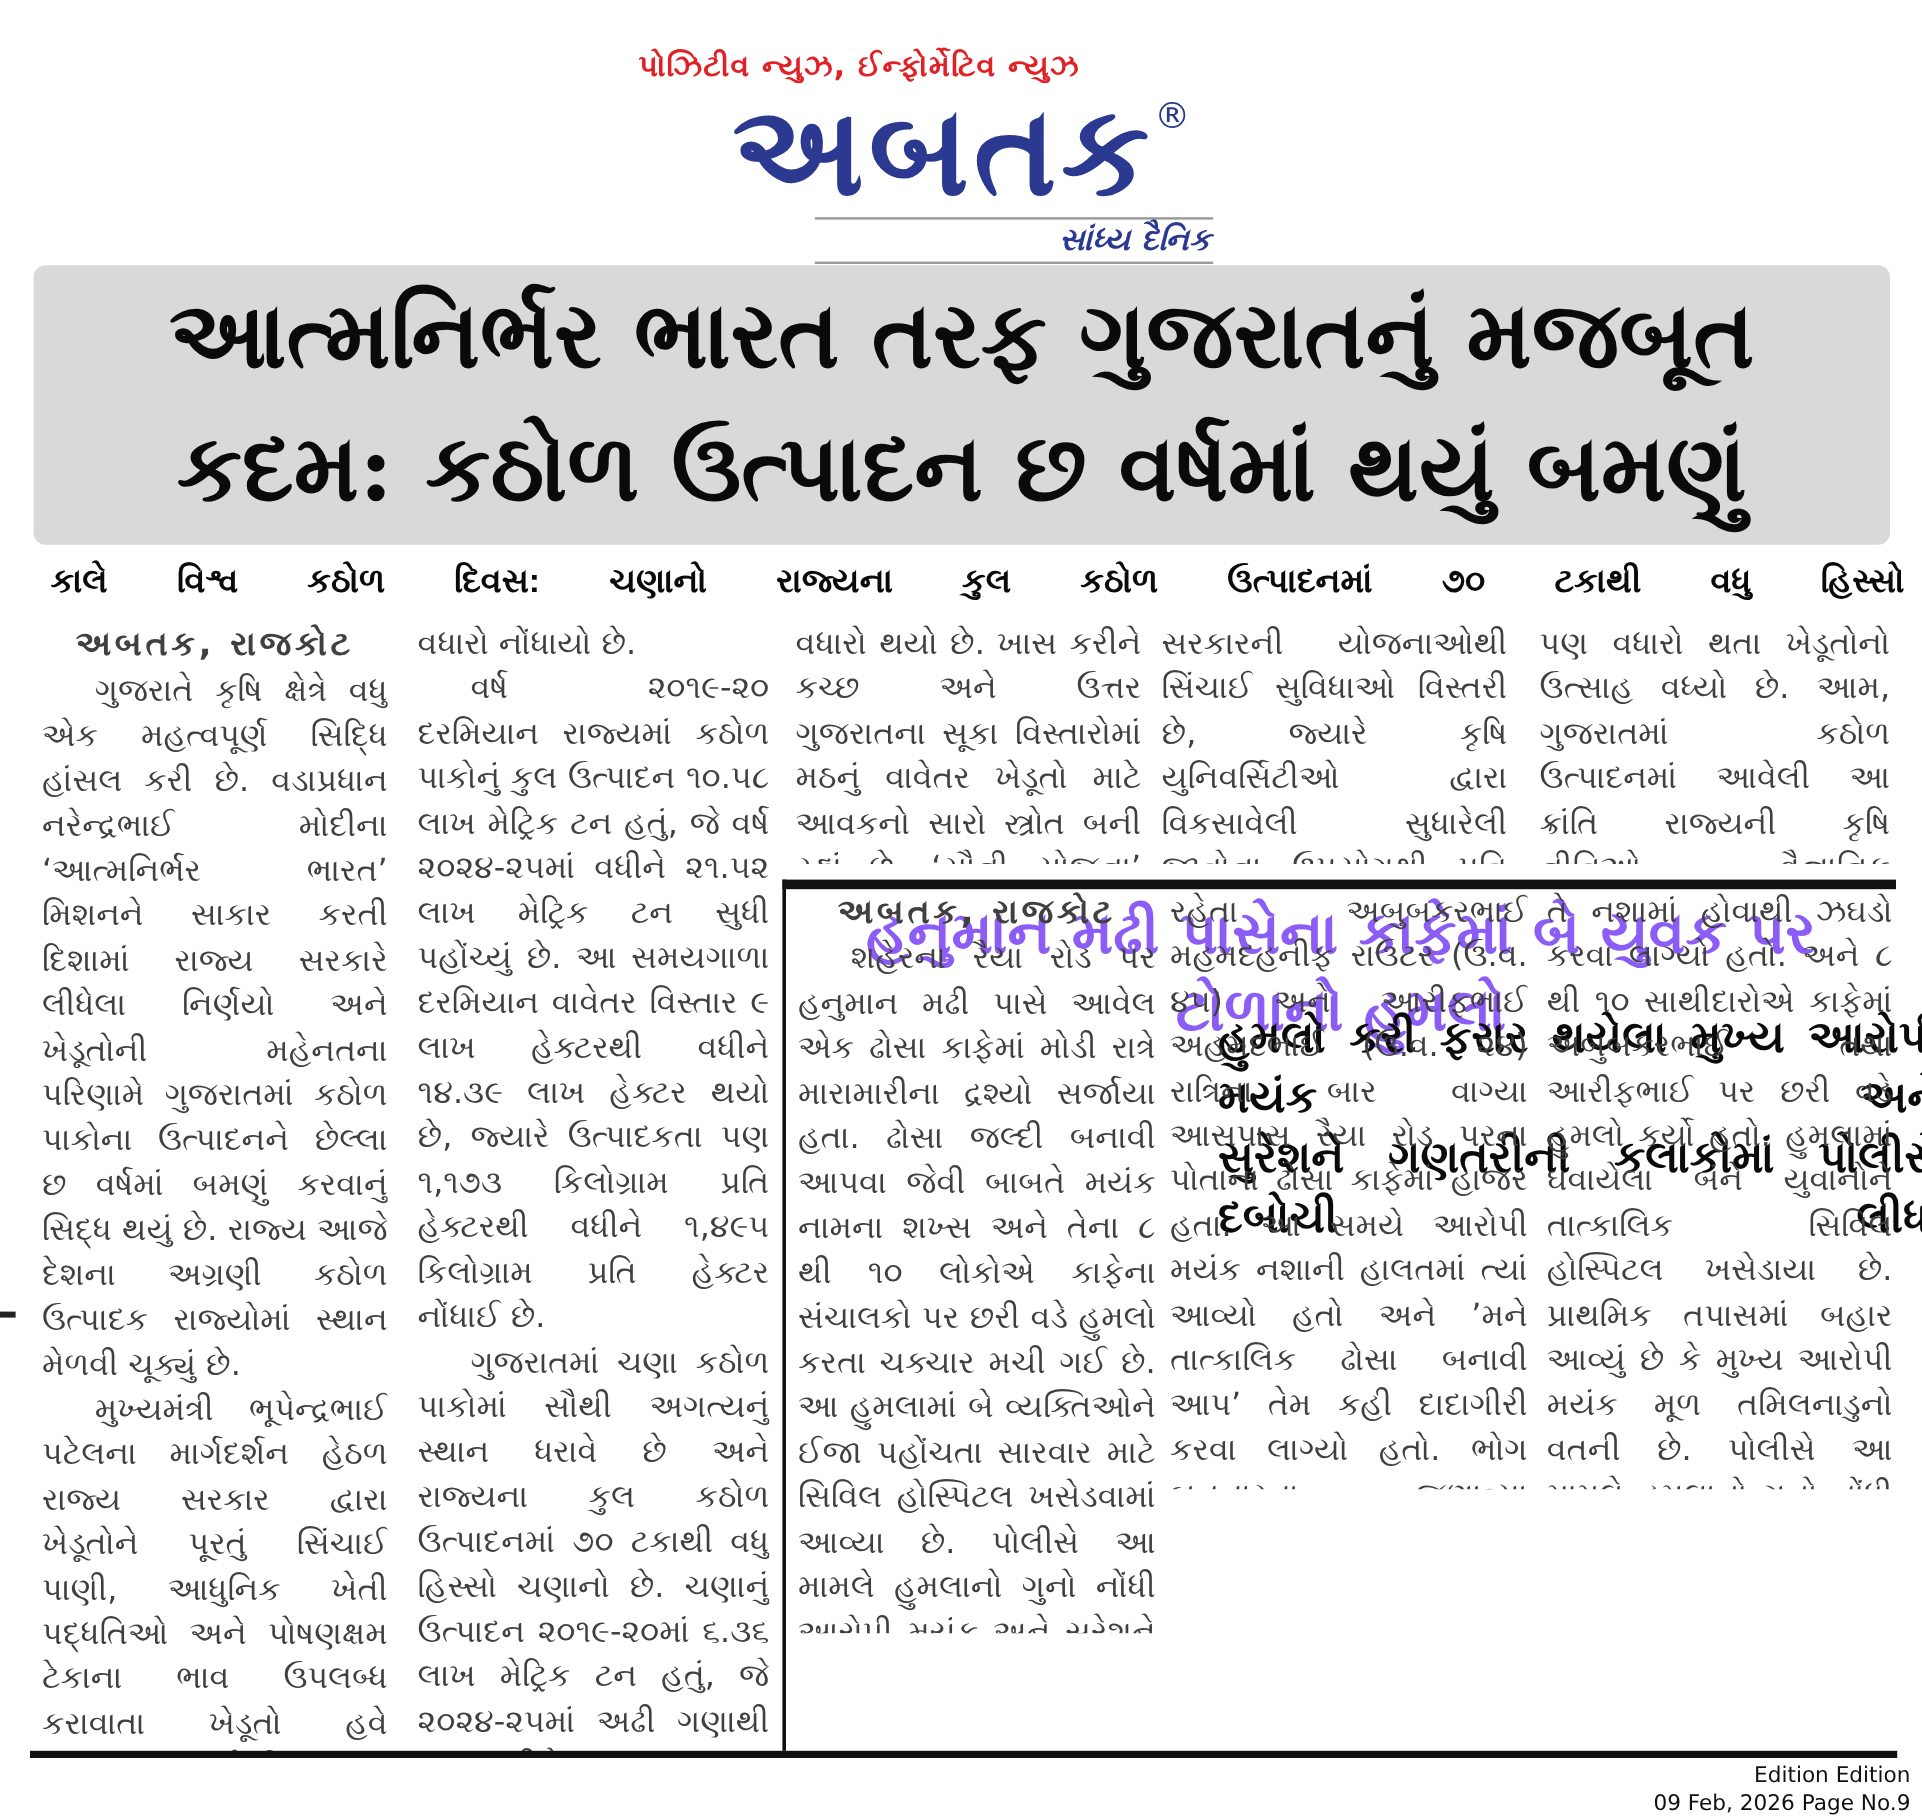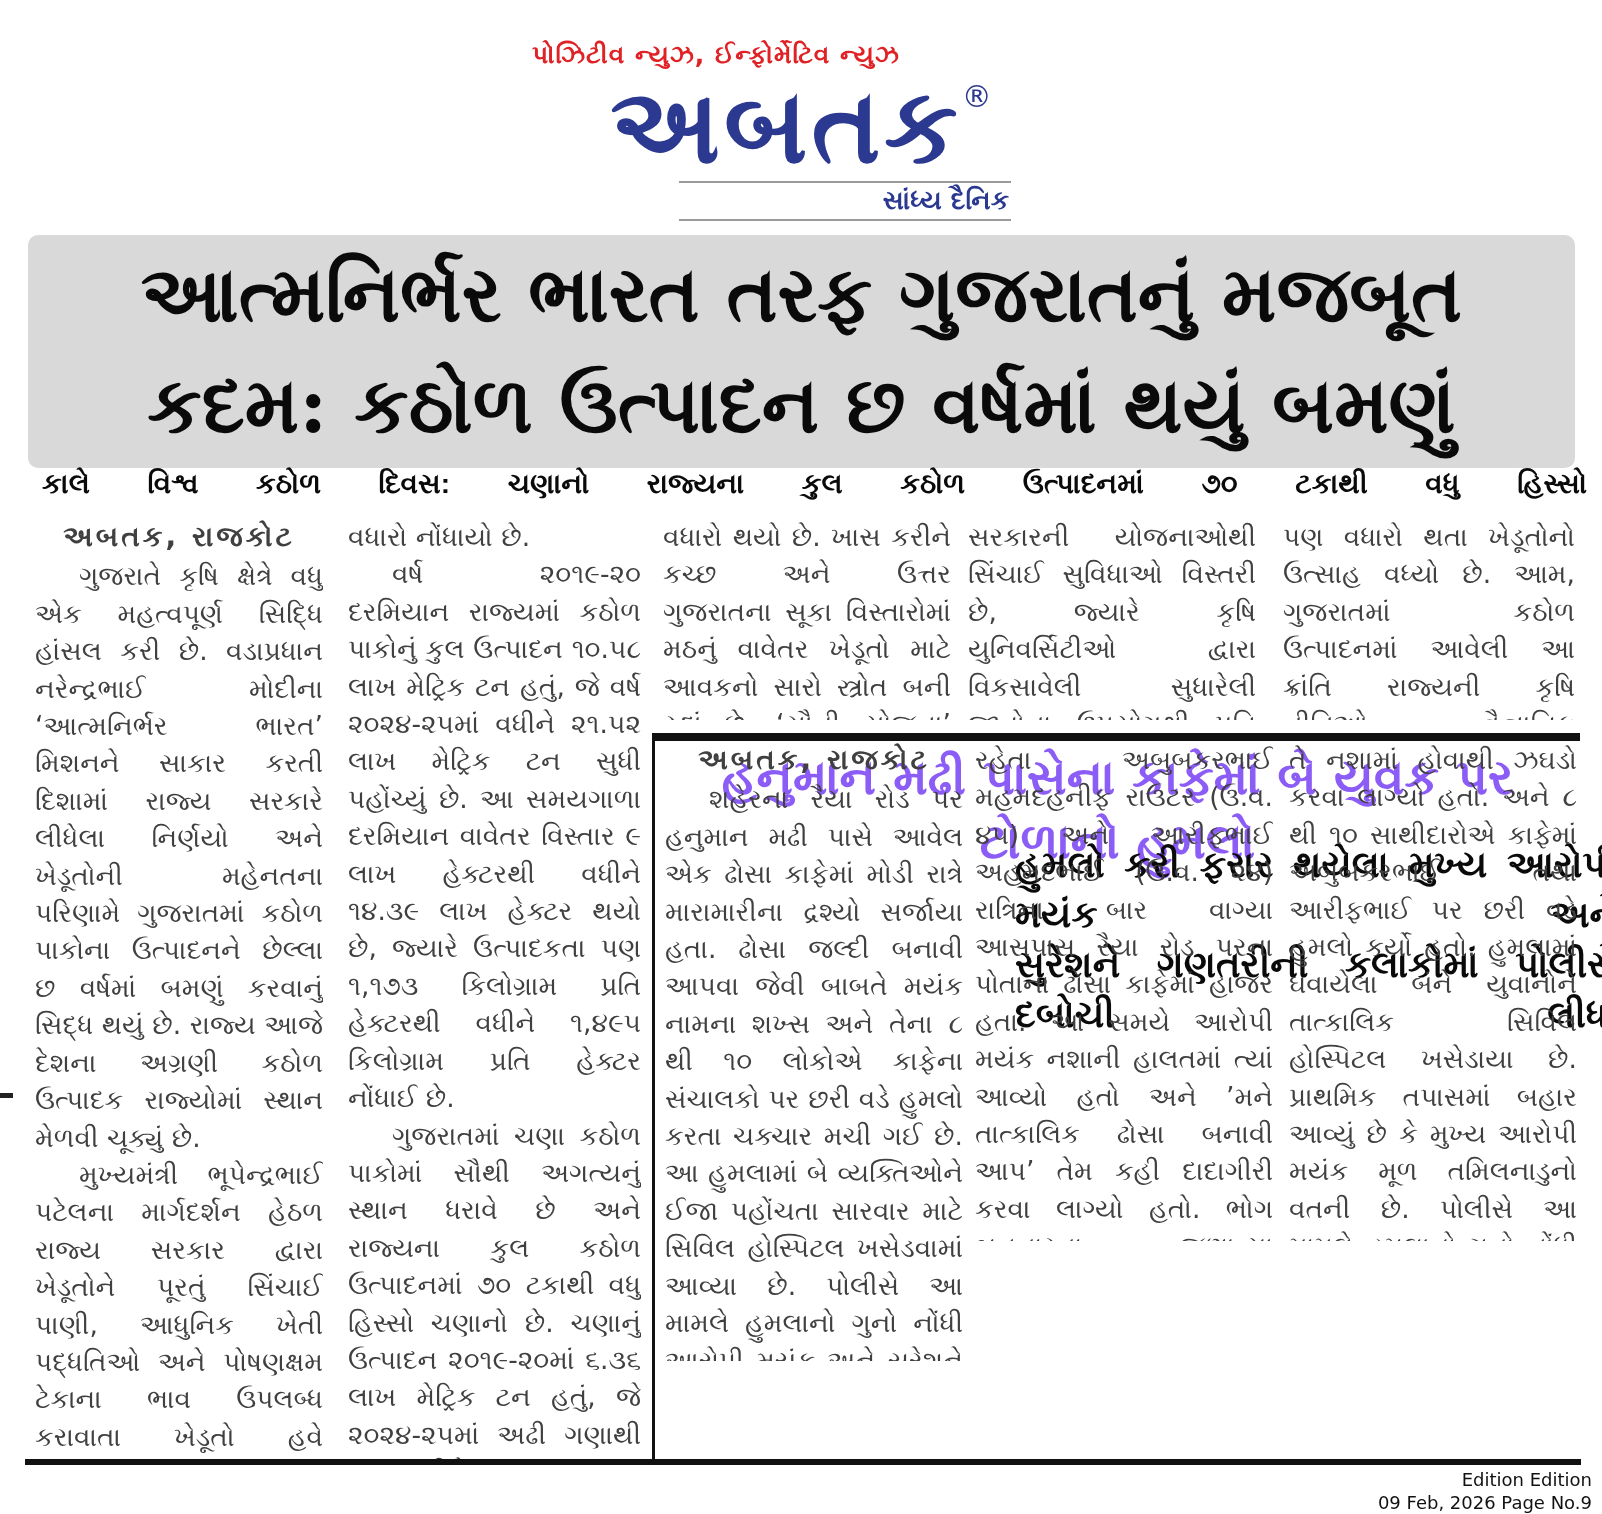--- a/index.html
+++ b/index.html
@@ -8,24 +8,24 @@
   .page { position:relative; width:1602px; height:1514px; background:#fff; overflow:hidden; margin:0 auto; }
 
   
   .masthead { position:absolute; top:12px; left:0; width:100%; text-align:center;margin-top:28px; }
   .tagline { position:relative; left:-85px; color:#e02125; font-weight:bold; font-size:25px; letter-spacing:1px; }
   .logo { margin-top:2px; font-size:104px; line-height:1.05; font-weight:800; color:#2b3990; letter-spacing:4px; }
   .logo .rmark { font-size:30px; vertical-align:55px; letter-spacing:0; font-weight:normal; }
   .mast-sub { width:332px; margin:0 auto; position:relative; left:44px;
               border-top:2px solid #9a9a9a; border-bottom:2px solid #9a9a9a;
               padding:2px 2px 3px 0; text-align:right;
-              color:#2b3990; font-weight:bold; font-size:26px; }
+              color:#2b3990; font-weight:bold; font-size:26px;font-style:italic; }
 
   
-  .headline-box { position:absolute; top:235px; left:28px; width:1547px; height:233px;
+  .headline-box { position:absolute; top:221px; left:28px; width:1547px; height:233px;
                   background:#d9d9d9; border-radius:10px; text-align:center;
                   padding-top:4px; }
   .headline-box .hl { font-size:77px; line-height:111px; font-weight:bold; color:#0a0a0a;
                       font-family:"DejaVu Serif","Liberation Serif",serif; }
   .subheadline { position:absolute; top:457px; left:42px; width:1545px;
                  font-size:28px; line-height:54px; font-weight:bold; color:#0a0a0a;
                  text-align:justify; text-align-last:justify;
                  font-family:Liberation Sans, sans-serif; }
 
   .col { position:absolute; top:518px; font-size:26.5px; line-height:37.4px;

